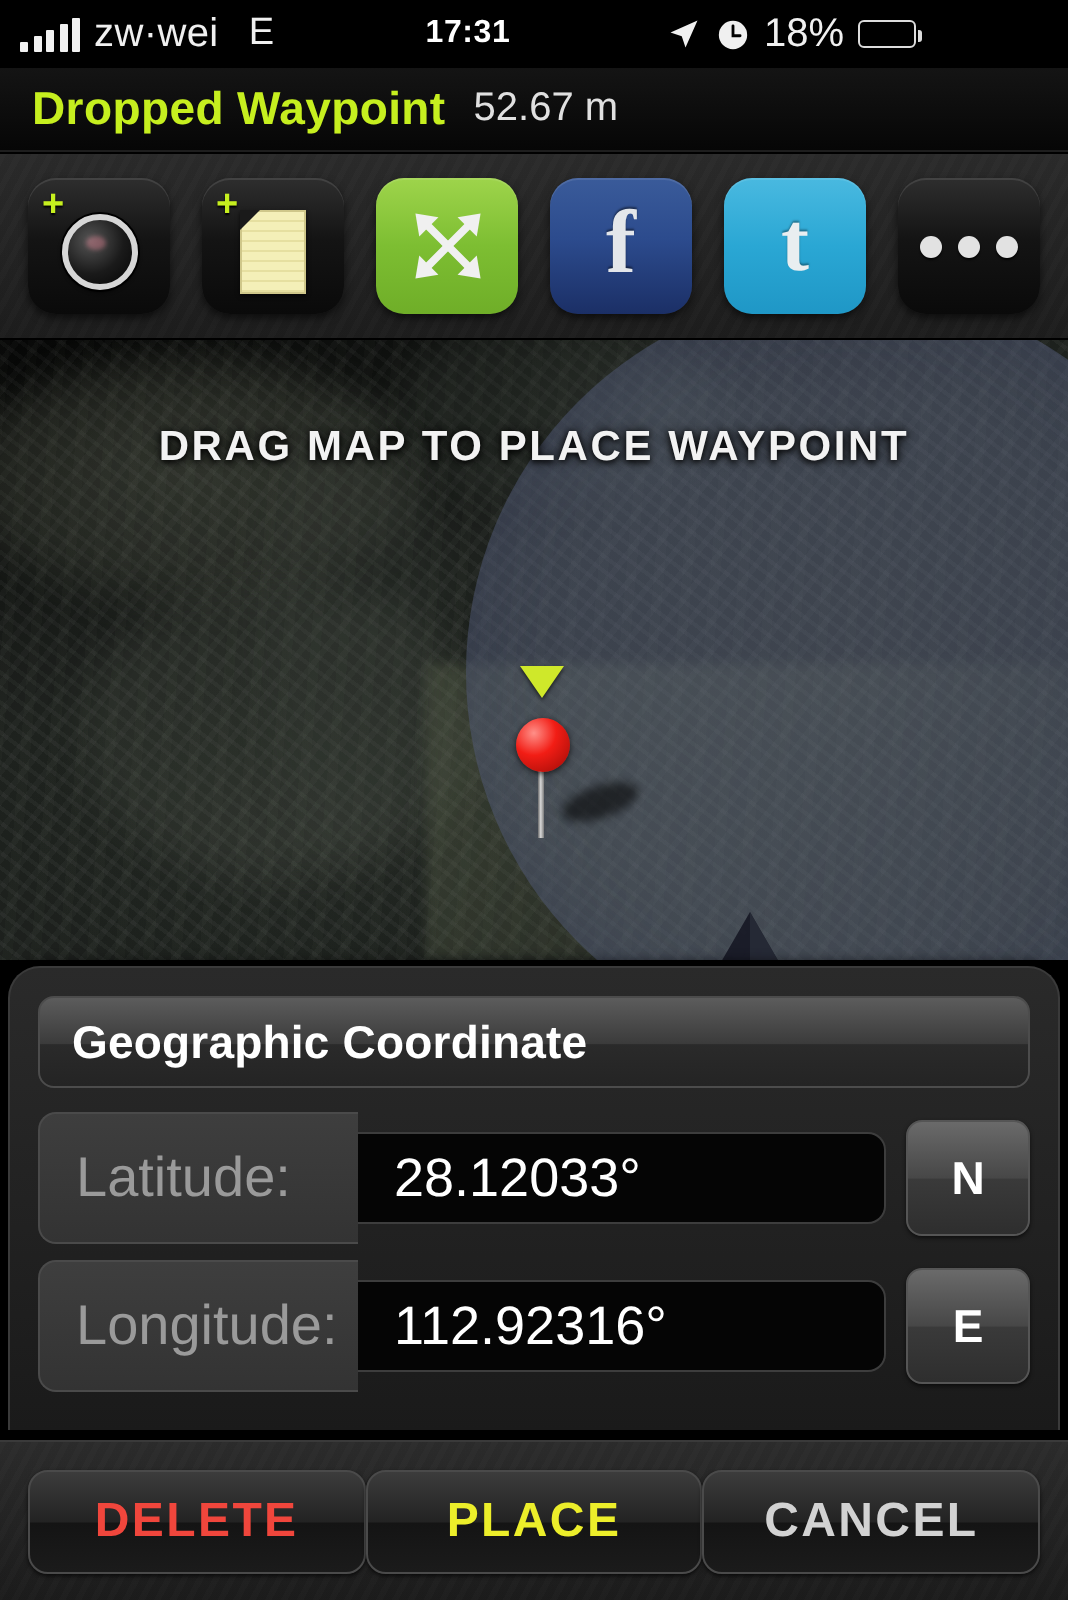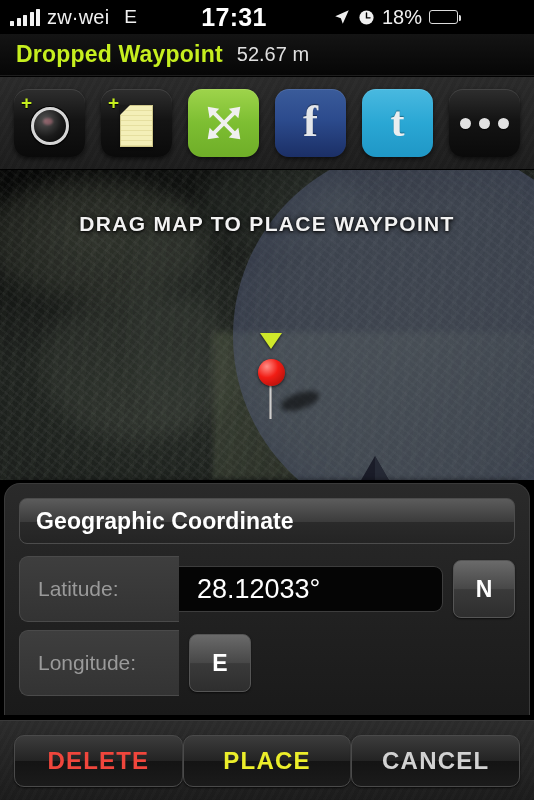--- a/index.html
+++ b/index.html
@@ -21,21 +21,21 @@
   .signal{ display:flex; align-items:flex-end; gap:2.5px; height:17px; }
   .signal i{ display:block; width:4px; background:#f2f2f2; border-radius:0.5px; }
   .signal i:nth-child(1){ height:5px; }
   .signal i:nth-child(2){ height:8px; }
   .signal i:nth-child(3){ height:11px; }
   .signal i:nth-child(4){ height:14px; }
   .signal i:nth-child(5){ height:17px; }
   .carrier{ font-size:20px; letter-spacing:0.2px; color:#f0f0f0; font-weight:400;}
   .nettype{ font-size:19px; color:#f0f0f0; margin-left:8px; font-weight:400;}
   .sb-center{ position:absolute; left:0; right:0; text-align:center;
-              font-size:25px; font-weight:bold; color:#fff; letter-spacing:0.3px;
+              font-size:16px; font-weight:bold; color:#fff; letter-spacing:0.3px;
               pointer-events:none;}
   .sb-right{ margin-left:auto; display:flex; align-items:center; gap:7px; z-index:2;}
   .ic-loc{ width:18px; height:18px; }
   .ic-clock{ width:17px; height:17px; }
   .batt-pct{ font-size:20px; color:#f0f0f0; }
   .batt{ width:29px; height:14px; border:1.6px solid #dcdcdc; border-radius:3px;
          position:relative; padding:1.5px; }
   .batt::after{ content:""; position:absolute; right:-4px; top:4px; width:2.5px;
                 height:6px; background:#dcdcdc; border-radius:0 1.5px 1.5px 0;}
   .batt-fill{ height:100%; background:#f0f0f0; border-radius:1px; }
@@ -181,21 +181,21 @@
     background:linear-gradient(#5c5c5c 0%, #3b3b3b 52%, #2a2a2a 53%, #242424 100%);
     border:1px solid #4c4c4c;
     display:flex; align-items:center; padding-left:16px;
   }
   .panel-header-text{ font-size:23px; font-weight:bold; color:#fff; letter-spacing:0.1px;}
   .coord-row{ display:flex; align-items:center; margin-top:16px; height:58px; }
   .coord-label{
     width:160px; height:66px; border-radius:9px 0 0 9px;
     background:linear-gradient(#3e3e3e,#333); border:1px solid #4a4a4a; border-right:none;
     display:flex; align-items:center; padding-left:18px;
-    font-size:21px; color:#9a9a9a;
+    font-size:28px; color:#9a9a9a;
   }
   .coord-value{
     flex:1; height:46px; border-radius:0 9px 9px 0;
     background:#050505; border:1px solid #3d3d3d; border-left:none;
     display:flex; align-items:center; padding-left:18px;
     font-size:27px; color:#fff;
   }
   .hemi-btn{
     width:62px; height:58px; margin-left:10px; border-radius:8px;
     background:linear-gradient(#6a6a6a 0%, #474747 50%, #3a3a3a 51%, #2e2e2e 100%);
@@ -338,20 +338,21 @@
     </div>
 
     <div class="coord-row">
       <div class="coord-label">Latitude:</div>
       <div class="coord-value">28.12033°</div>
       <div class="hemi-btn">N</div>
     </div>
 
     <div class="coord-row">
       <div class="coord-label">Longitude:</div>
+      <div class="coord-value">112.92316°</div>
       <div class="hemi-btn">E</div>
     </div>
   </div>
 
   <div class="bottombar">
     <div class="bb-btn c-del">DELETE</div>
     <div class="bb-btn c-place">PLACE</div>
     <div class="bb-btn c-cancel">CANCEL</div>
   </div>
 

